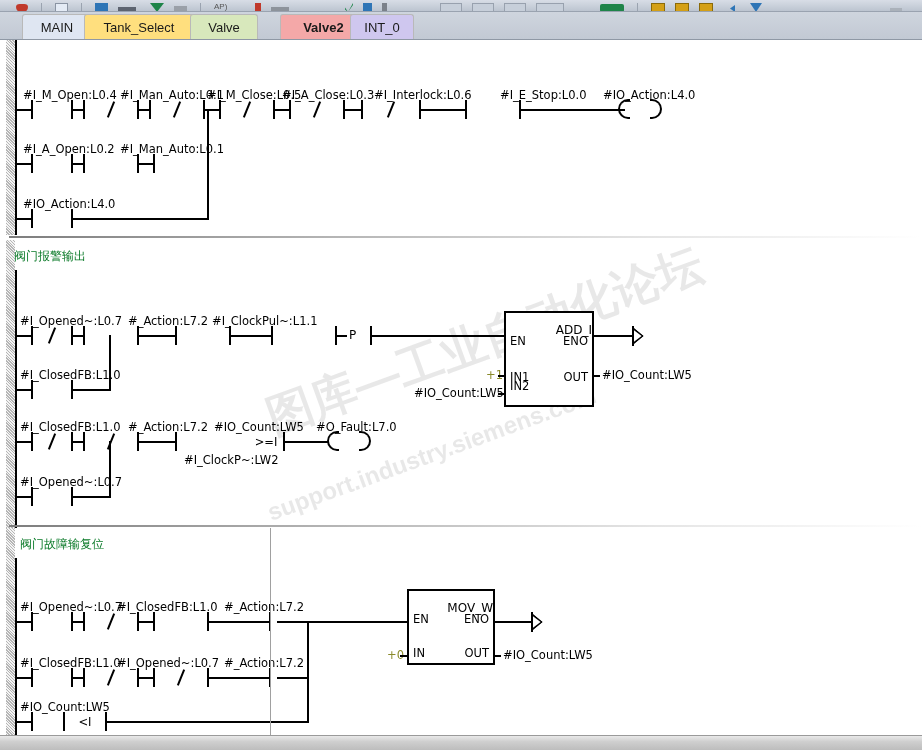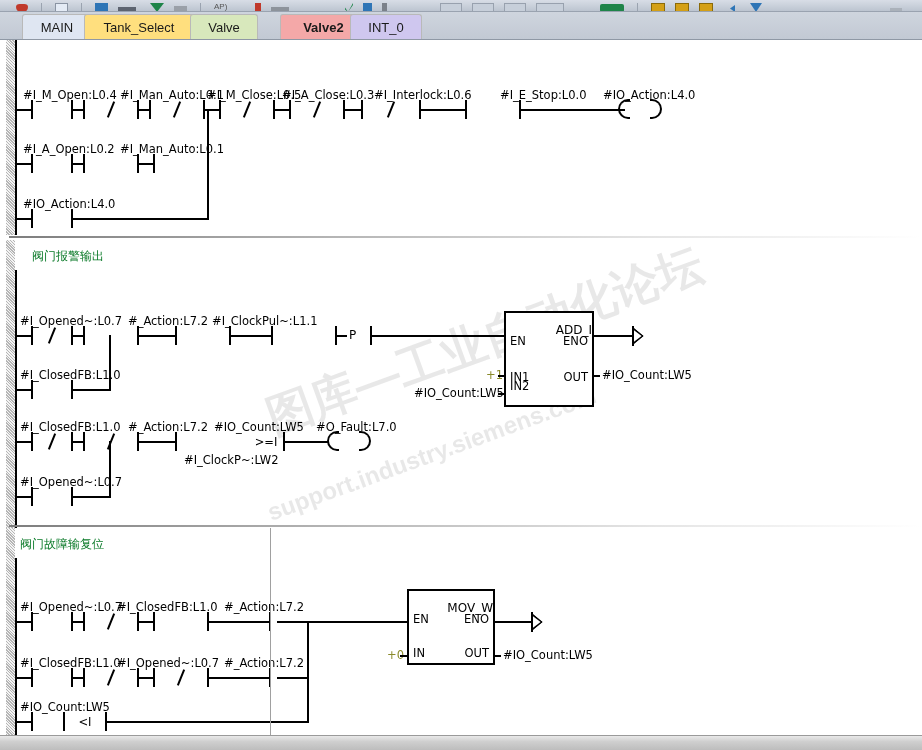--- a/index.html
+++ b/index.html
@@ -202,21 +202,21 @@
   <div class="tab" style="left:84px; width:110px; background:#ffdf7e;">
     <span>Tank_Select</span>
   </div>
   <div class="tab" style="left:190px; width:68px; background:#d8e8bc;">
     <span>Valve</span>
   </div>
   <div class="tab active" style="left:244px; width:104px; background:#f4a8a8;">
     <span>Valve2</span>
     <span class="closex">×</span>
   </div>
-  <div class="tab" style="left:350px; width:72px; background:#cfc7ef;">
+  <div class="tab" style="left:350px; width:64px; background:#cfc7ef;">
     <span>INT_0</span>
   </div>
 </div>
 
 <div id="editor">
 
   <div class="wm" style="left:255px; top:270px; font-size:46px;">图库—工业自动化论坛</div>
   <div class="wm" style="left:258px; top:400px; font-size:24px;">support.industry.siemens.com</div>
 
   <div class="network" style="left:0; top:0; width:922px; height:195px;">
@@ -310,21 +310,21 @@
     <div class="wire" style="left:65px; top:178px; width:138px;"></div>
 
     <div class="vwire" style="left:9px; top:69px; height:111px;"></div>
     <div class="vwire" style="left:201px; top:69px; height:111px;"></div>
   </div>
 
   <div class="net-sep" style="left:9px; top:196px; width:913px;"></div>
 
   <div class="network" style="left:0; top:200px; width:922px; height:288px;">
     <div class="gutter" style="top:0; height:288px;"></div>
-    <div class="net-title" style="left:26px; top:8px;">阀门报警输出</div>
+    <div class="net-title" style="left:8px; top:8px;">阀门报警输出</div>
     <div class="rail" style="left:9px; top:30px; height:258px;"></div>
 
     <div class="lbl" style="left:14px; top:74px;">#I_Opened~:L0.7</div>
     <div class="contact" style="left:25px; top:86px; width:42px;">
       <span class="bar l"></span>
       <span class="bar r"></span>
       <span class="slash"></span>
     </div>
     <div class="wire" style="left:9px; top:95px; width:18px;"></div>
     <div class="wire" style="left:65px; top:95px; width:14px;"></div>

